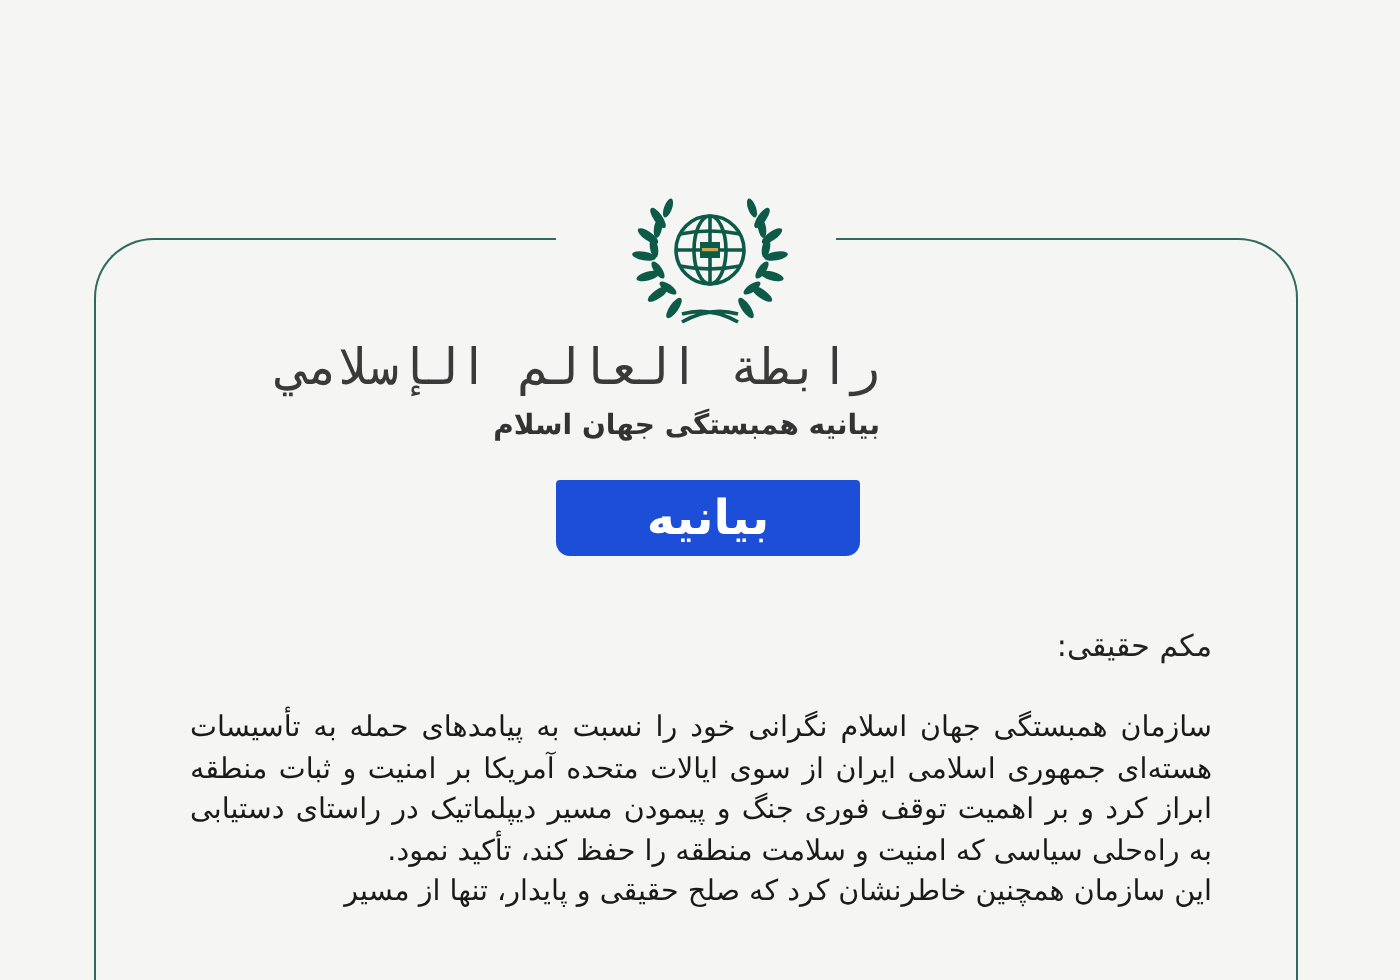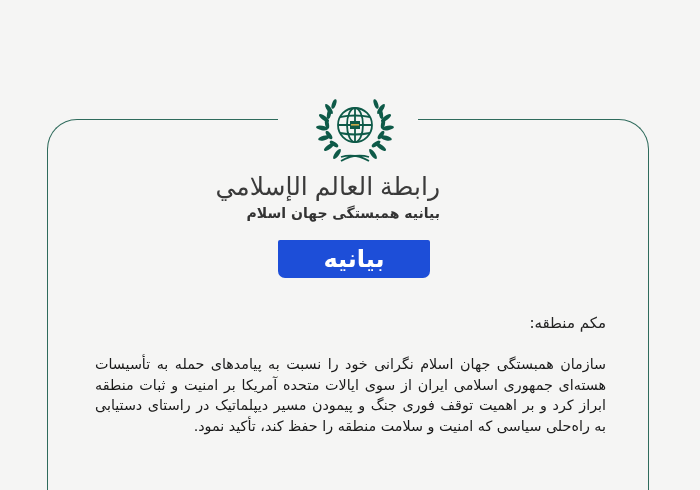--- a/index.html
+++ b/index.html
@@ -25,21 +25,21 @@
   .frame-top-right {
     position: absolute; left: 418px; top: 119px; width: 182px; height: 0;
     border-top: 1.6px solid #2f6b5c;
   }
   .logo {
     position: absolute; left: 315px; top: 87px; width: 80px; height: 80px;
   }
   .calligraphy {
     position: absolute; left: 270px; top: 170px; width: 170px; height: 32px;
     text-align: left; direction: rtl;
-    font-family: Liberation Sans, sans-serif; font-size: 25px; color: #3a3a3a;
+    font-family: Liberation Mono, monospace; font-size: 25px; color: #3a3a3a;
     letter-spacing: -0.5px; line-height: 32px; white-space: nowrap;
   }
   .org-name {
     position: absolute; left: 270px; top: 205px; width: 170px;
     text-align: center; direction: rtl;
     font-size: 14px; font-weight: bold; color: #333; white-space: nowrap;
   }
   .badge {
     position: absolute; left: 278px; top: 240px; width: 152px; height: 38px;
     background: #1d4ed8; border-radius: 2px 2px 7px 7px;
@@ -105,17 +105,18 @@
     </g>
     <rect x="35" y="34" width="10" height="8" fill="#0e5a48"></rect>
     <rect x="36" y="37" width="8" height="1.6" fill="#c8a94a"></rect>
   </svg>
 </div>
 
 <div class="calligraphy">رابطة العالم الإسلامي</div>
 <div class="org-name">بیانیه همبستگی جهان اسلام</div>
 <div class="badge">بیانیه</div>
 
-<div class="salutation">مکم منطقه:</div>
+<div class="salutation">مکم حقیقی:</div>
 
 <div class="body-text">
   <p>سازمان همبستگی جهان اسلام نگرانی خود را نسبت به پیامدهای حمله به تأسیسات هسته‌ای جمهوری اسلامی ایران از سوی ایالات متحده آمریکا بر امنیت و ثبات منطقه ابراز کرد و بر اهمیت توقف فوری جنگ و پیمودن مسیر دیپلماتیک در راستای دستیابی به راه‌حلی سیاسی که امنیت و سلامت منطقه را حفظ کند، تأکید نمود.</p>
+  <p>این سازمان همچنین خاطرنشان کرد که صلح حقیقی و پایدار، تنها از مسیر</p>
 </div>
 
 </body></html>

